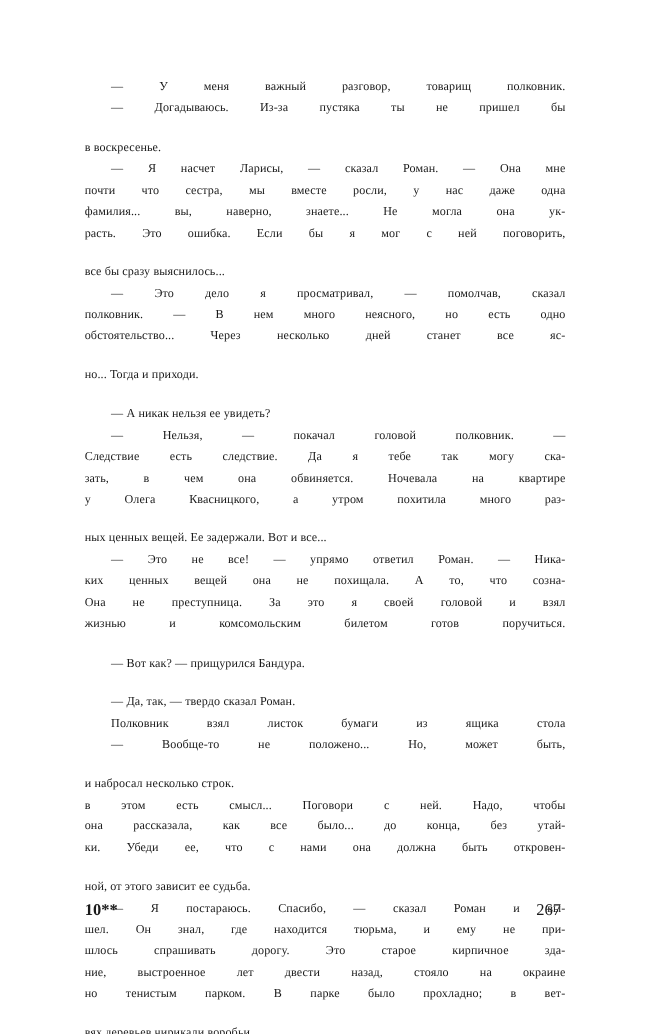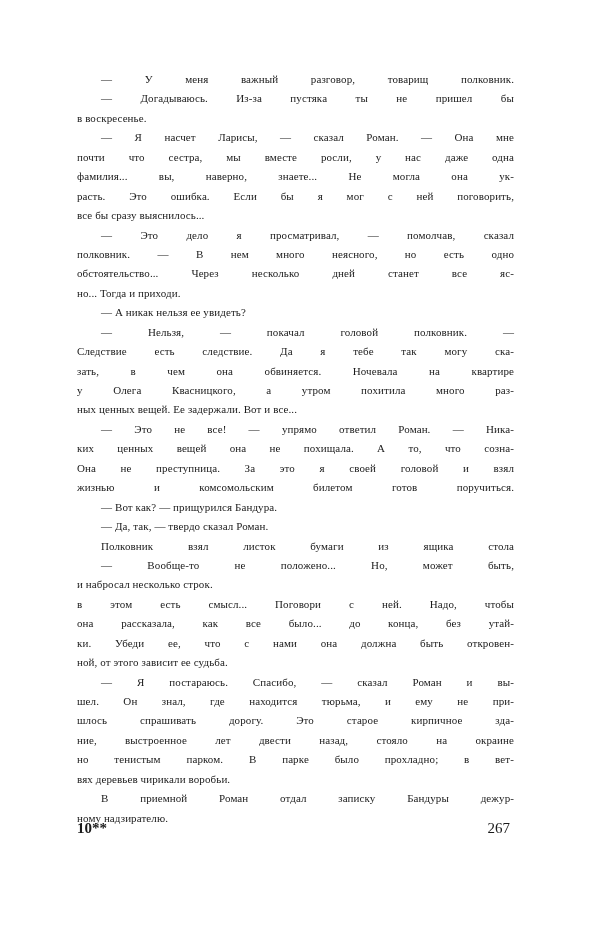--- a/index.html
+++ b/index.html
@@ -10,21 +10,21 @@
     color: #1a1a1a;
   }
   .page { position: absolute; left: 77px; top: 70px; width: 437px; }
   .line {
     display: block; height: 19.45px; line-height: 19.45px;
     font-size: 11px; white-space: nowrap;
     text-align: justify; text-align-last: justify;
     letter-spacing: 0.1px;
   }
   .line.indent { padding-left: 24px; }
-  .line.last { text-align-last: left; }
+  .line.last { text-align-last: left; margin-top: 16px; }
   .footer { position: absolute; top: 820px; left: 77px; width: 437px; height: 20px; font-size: 15px; }
   .sig { position: absolute; left: 0; top: 0; font-weight: bold; }
   .pnum { position: absolute; right: 4px; top: 0; }
 </style>
 </head>
 <body>
 
 <div class="page" id="page">
     <span class="line indent">— У меня важный разговор, товарищ полковник.</span>
     <span class="line indent">— Догадываюсь. Из-за пустяка ты не пришел бы</span>

